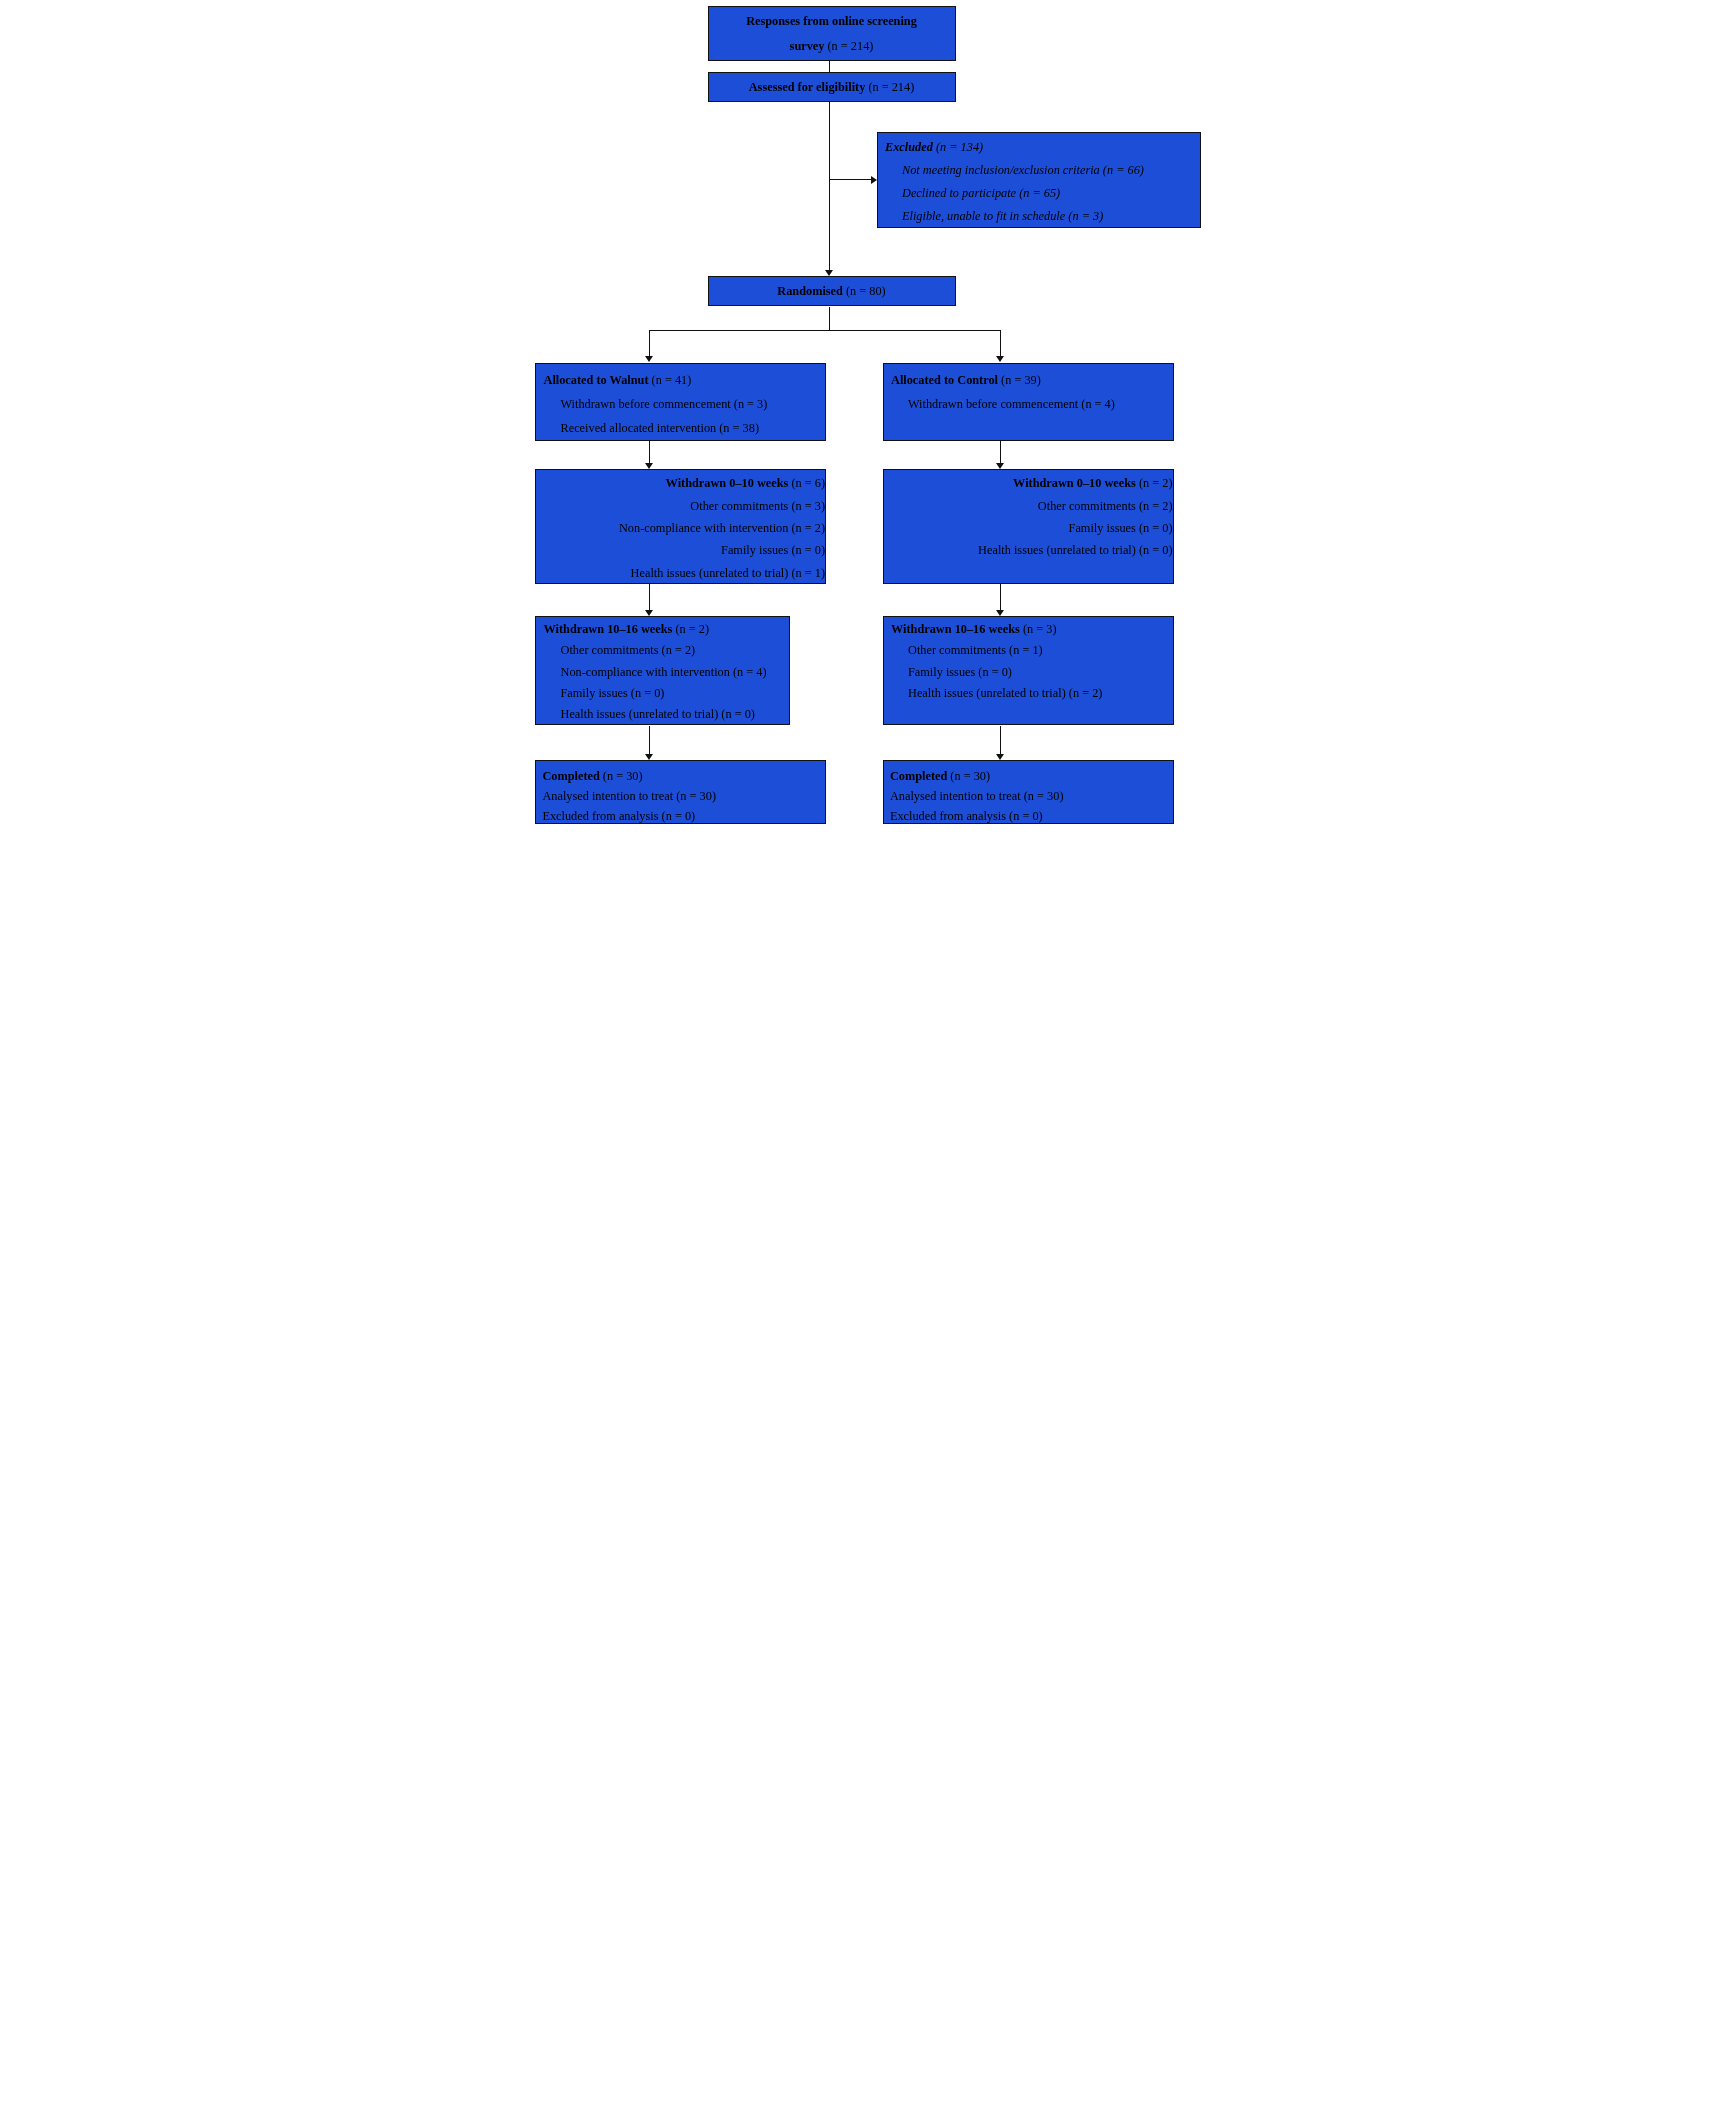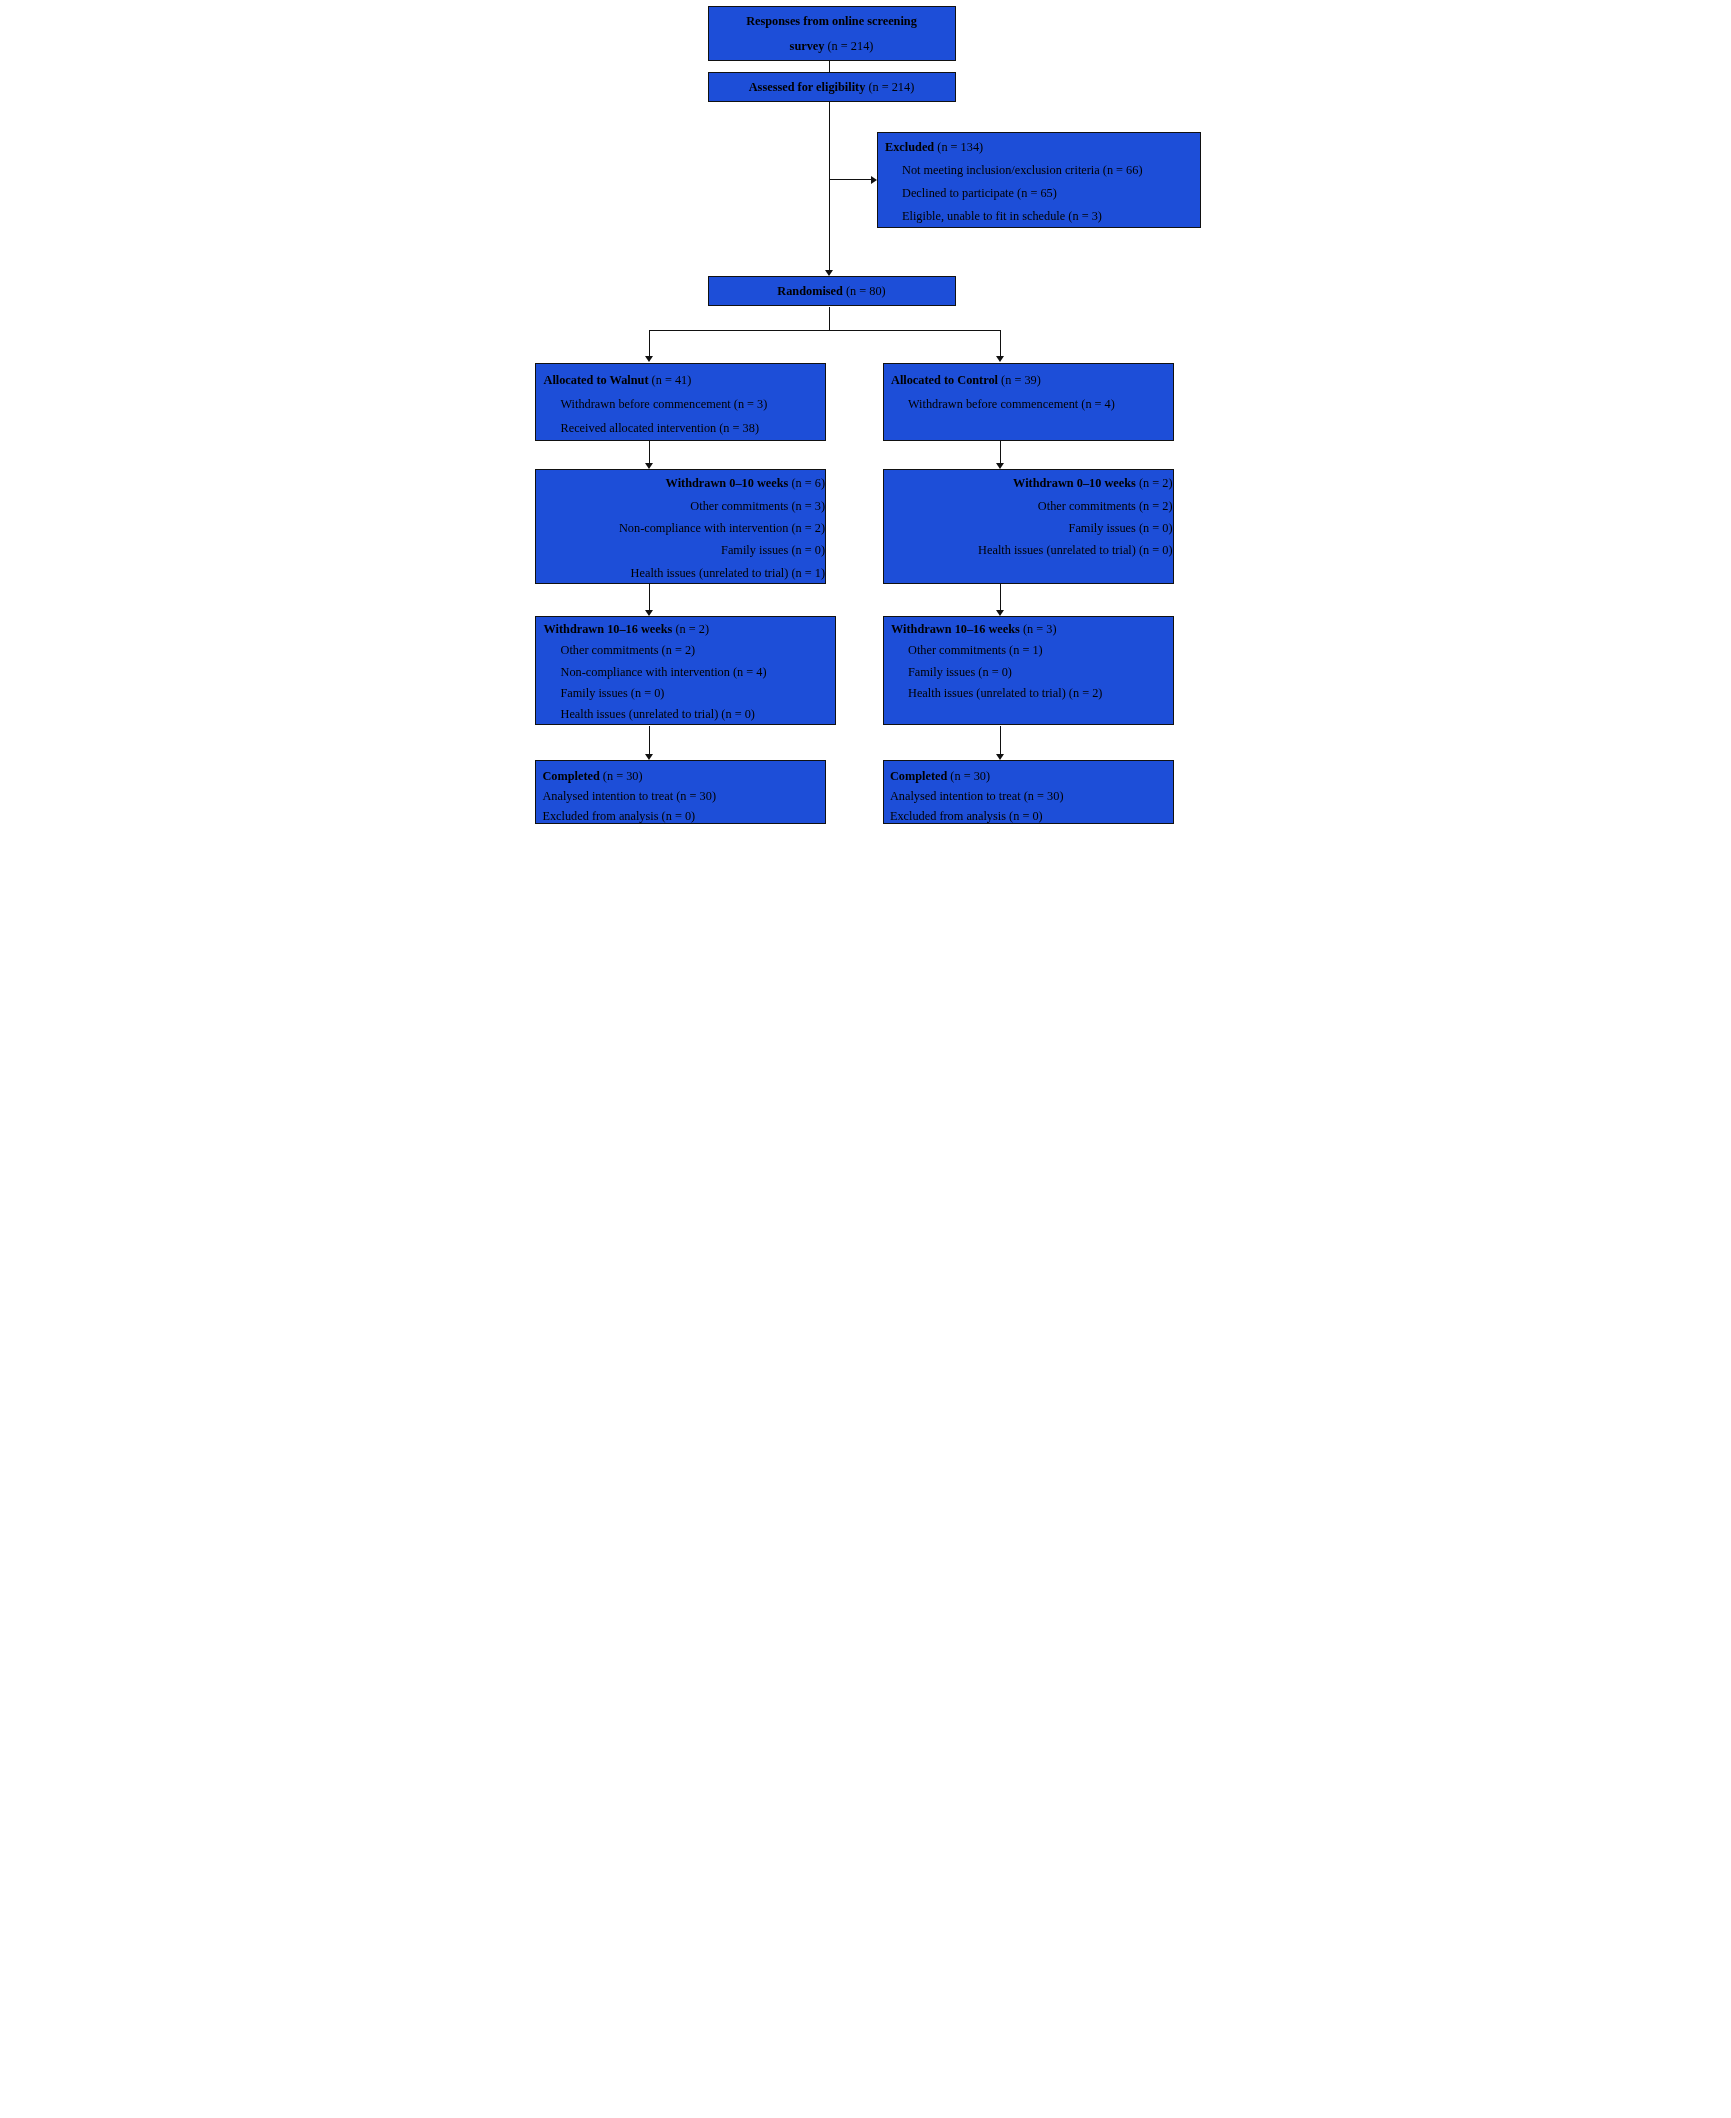--- a/index.html
+++ b/index.html
@@ -36,21 +36,21 @@
     padding-left: 7.5px;
   }
   .line.detail { padding-left: 24.5px; }
   .bt { font-weight: bold; }
   .ct { font-weight: normal; }
 
   
   .b-responses .line { line-height: 25px; padding-left: 0; }
   .b-assessed .line, .b-randomised .line { padding-left: 0; }
   .b-excluded  { padding-top: 2.7px; }
-  .b-excluded .line { line-height: 23px; }
+  .b-excluded .line { line-height: 23px; font-style: italic; }
   .b-alloc     { padding-top: 3.7px; }
   .b-alloc .line { line-height: 24px; }
   .b-wd1       { padding-top: 2.1px; text-align: right; }
   .b-wd1 .line { line-height: 22.4px; }
   .b-wd2       { padding-top: 2.1px; }
   .b-wd2 .line { line-height: 21.3px; }
   .b-comp      { padding-top: 5px; }
   .b-comp .line { line-height: 20px; padding-left: 6.4px; }
   .b-comp .line.detail { padding-left: 6.4px; }
 
@@ -147,21 +147,21 @@
     <div class="line detail">Health issues (unrelated to trial) (n = 1)</div>
   </div>
 
   <div class="box b-wd1" style="left:355px; top:469px; width:291px; height:115px;">
     <div class="line"><span class="bt">Withdrawn 0–10 weeks</span> <span class="ct">(n = 2)</span></div>
     <div class="line detail">Other commitments (n = 2)</div>
     <div class="line detail">Family issues (n = 0)</div>
     <div class="line detail">Health issues (unrelated to trial) (n = 0)</div>
   </div>
 
-  <div class="box b-wd2" style="left:7.5px; top:616px; width:301px; height:109px;">
+  <div class="box b-wd2" style="left:7.5px; top:616px; width:255px; height:109px;">
     <div class="line"><span class="bt">Withdrawn 10–16 weeks</span> <span class="ct">(n = 2)</span></div>
     <div class="line detail">Other commitments (n = 2)</div>
     <div class="line detail">Non-compliance with intervention (n = 4)</div>
     <div class="line detail">Family issues (n = 0)</div>
     <div class="line detail">Health issues (unrelated to trial) (n = 0)</div>
   </div>
 
   <div class="box b-wd2" style="left:355px; top:616px; width:291px; height:109px;">
     <div class="line"><span class="bt">Withdrawn 10–16 weeks</span> <span class="ct">(n = 3)</span></div>
     <div class="line detail">Other commitments (n = 1)</div>

